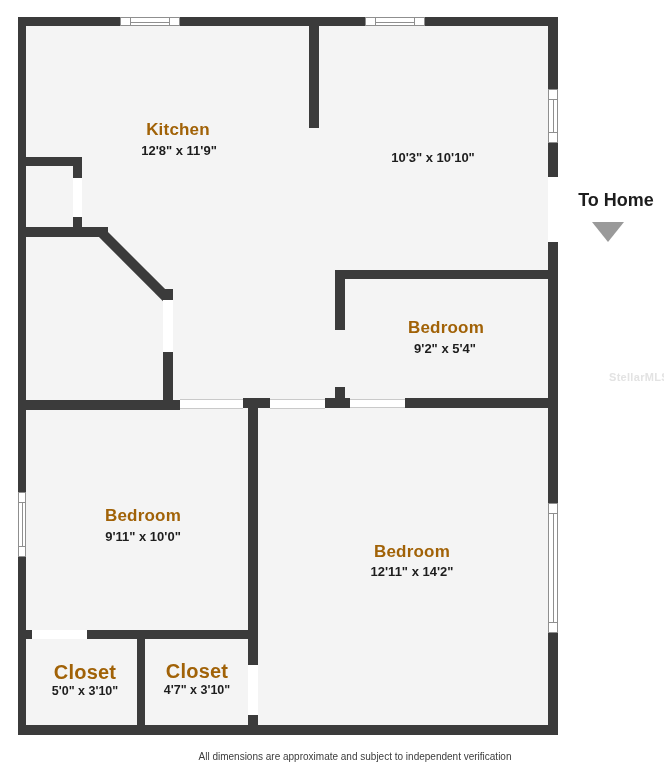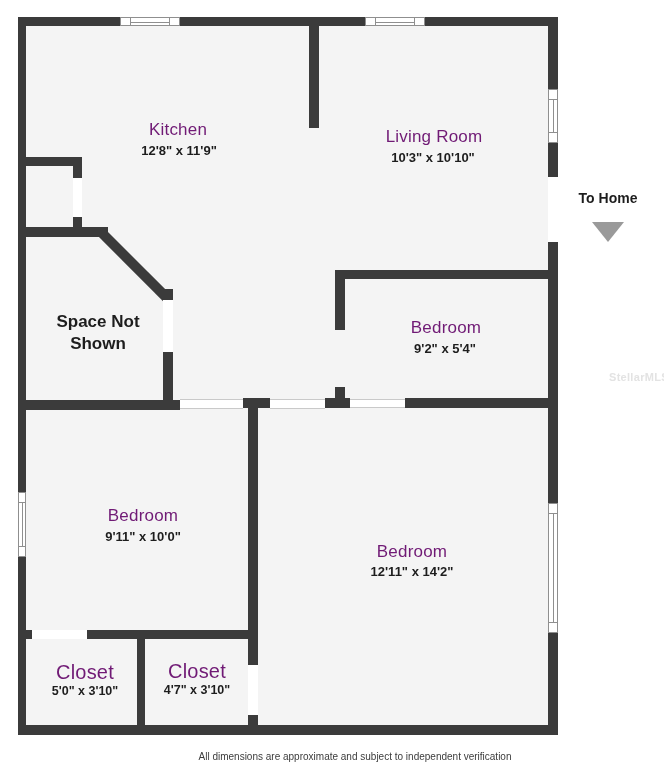--- a/index.html
+++ b/index.html
@@ -16,35 +16,35 @@
     position:absolute;background:#fff;box-sizing:border-box;
     border-top:1px solid #c9c9c9;border-bottom:1px solid #c9c9c9;
   }
   .window{position:absolute;background:#fff;border:1px solid #8f8f8f;box-sizing:border-box;}
   .window.h::before{content:"";position:absolute;left:9px;right:9px;top:-1px;bottom:-1px;border-left:1px solid #8f8f8f;border-right:1px solid #8f8f8f;}
   .window.h::after{content:"";position:absolute;left:9px;right:9px;top:50%;height:0;border-top:1px solid #8f8f8f;}
   .window.v::before{content:"";position:absolute;top:9px;bottom:9px;left:-1px;right:-1px;border-top:1px solid #8f8f8f;border-bottom:1px solid #8f8f8f;}
   .window.v::after{content:"";position:absolute;top:9px;bottom:9px;left:50%;width:0;border-left:1px solid #8f8f8f;}
   .room-label{
     position:absolute;transform:translateX(-50%);white-space:nowrap;
-    font-size:17px;font-weight:400;color:#701a75;letter-spacing:.2px;
+    font-size:17px;font-weight:700;color:#a16207;letter-spacing:.2px;
   }
   .room-dims{
     position:absolute;transform:translateX(-50%);white-space:nowrap;
     font-size:13px;font-weight:700;color:#1d1d1d;
   }
   .room-label.sm{font-size:20px;}
   .room-dims.sm{font-size:12.5px;}
   .multiline{
     position:absolute;transform:translateX(-50%);width:124px;text-align:center;
     font-size:17px;font-weight:700;color:#1d1d1d;line-height:22px;white-space:normal;
   }
   .to-home{
     position:absolute;transform:translateX(-50%);white-space:nowrap;
-    font-size:14px;font-weight:700;color:#1d1d1d;
+    font-size:18px;font-weight:700;color:#1d1d1d;margin-left:8px;
   }
   .arrow-down{
     position:absolute;width:0;height:0;
     border-left:16px solid transparent;border-right:16px solid transparent;
     border-top:20px solid var(--arrow,#9a9a9a);
   }
   .watermark{
     position:absolute;font-size:11px;font-weight:700;color:var(--watermark,#e3e3e3);
     white-space:nowrap;letter-spacing:.3px;
   }
@@ -101,27 +101,25 @@
 
   <div class="window h" style="left:120px;top:17px;width:60px;height:9px"></div>
   <div class="window h" style="left:365px;top:17px;width:60px;height:9px"></div>
   <div class="window v" style="left:548px;top:89px;width:10px;height:54px"></div>
   <div class="window v" style="left:548px;top:503px;width:10px;height:130px"></div>
   <div class="window v" style="left:18px;top:492px;width:8px;height:65px"></div>
 
   <div class="room-label" style="left:178px;top:120px">Kitchen</div>
   <div class="room-dims" style="left:179px;top:143px">12'8" x 11'9"</div>
 
-  <div class="room-label" style="left:434px;top:127px">Living Room</div>
   <div class="room-dims" style="left:433px;top:150px">10'3" x 10'10"</div>
 
   <div class="room-label" style="left:446px;top:318px">Bedroom</div>
   <div class="room-dims" style="left:445px;top:341px">9'2" x 5'4"</div>
 
-  <div class="multiline" style="left:98px;top:311px">Space Not Shown</div>
 
   <div class="room-label" style="left:143px;top:506px">Bedroom</div>
   <div class="room-dims" style="left:143px;top:529px">9'11" x 10'0"</div>
 
   <div class="room-label" style="left:412px;top:542px">Bedroom</div>
   <div class="room-dims" style="left:412px;top:564px">12'11" x 14'2"</div>
 
   <div class="room-label sm" style="left:85px;top:661px">Closet</div>
   <div class="room-dims sm" style="left:85px;top:684px">5'0" x 3'10"</div>
 

